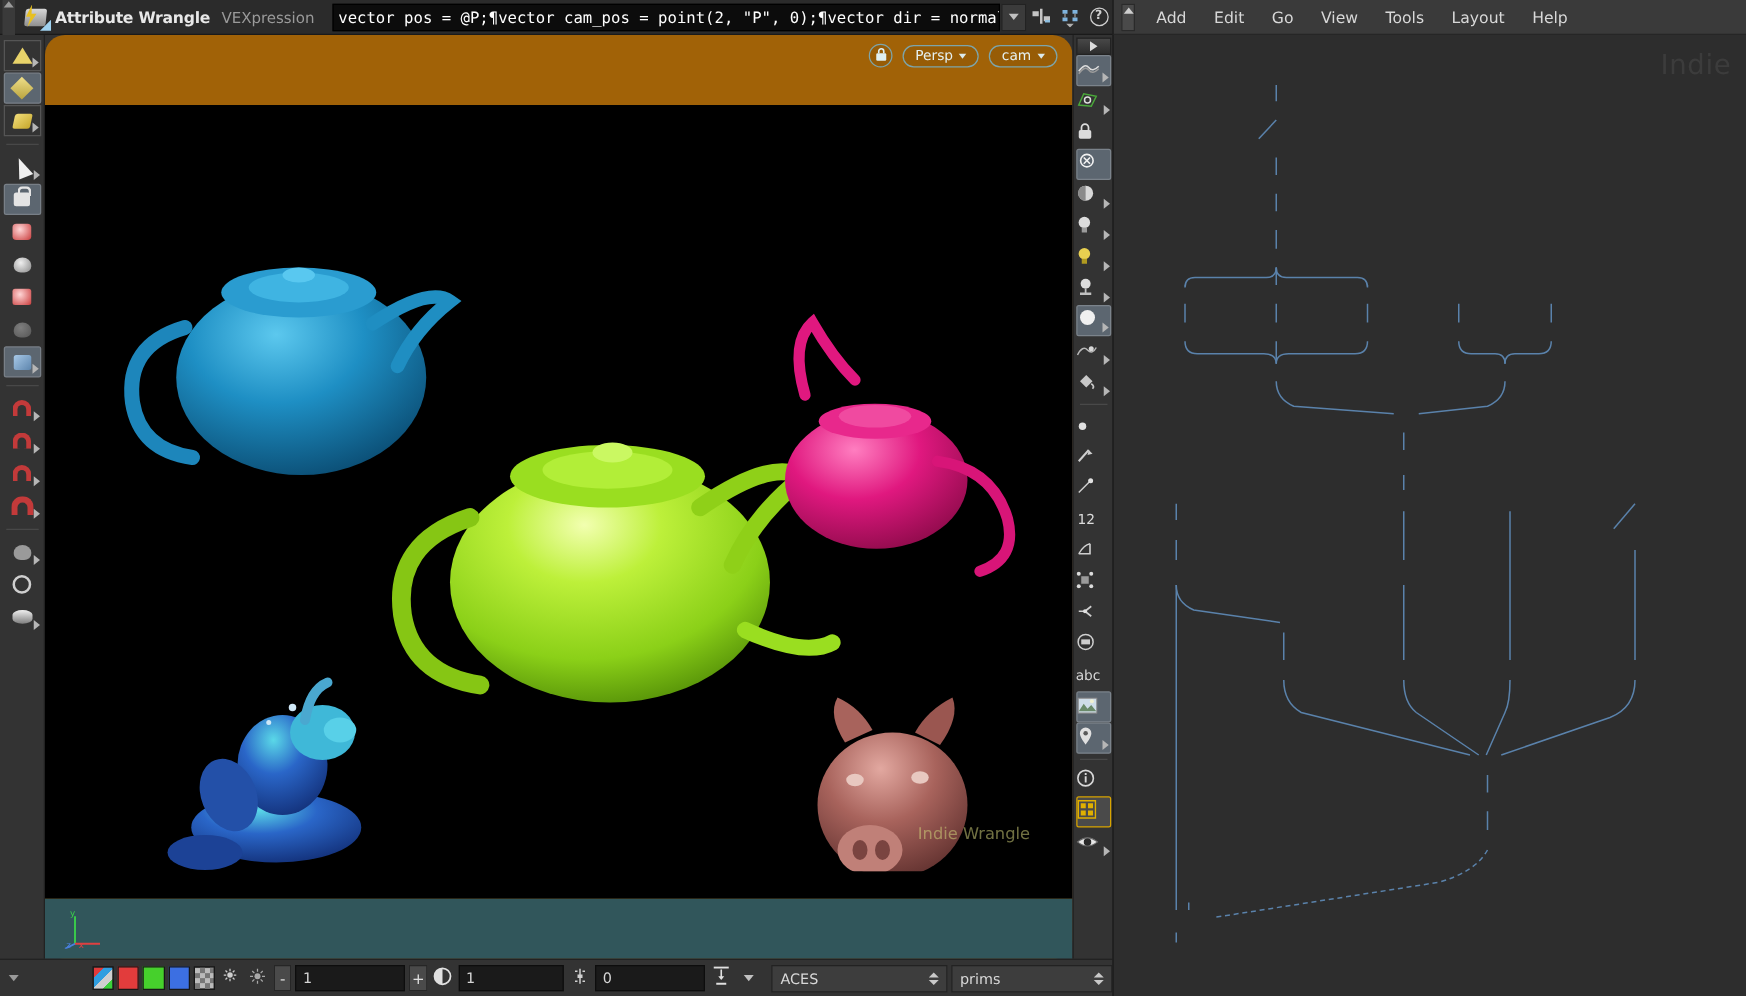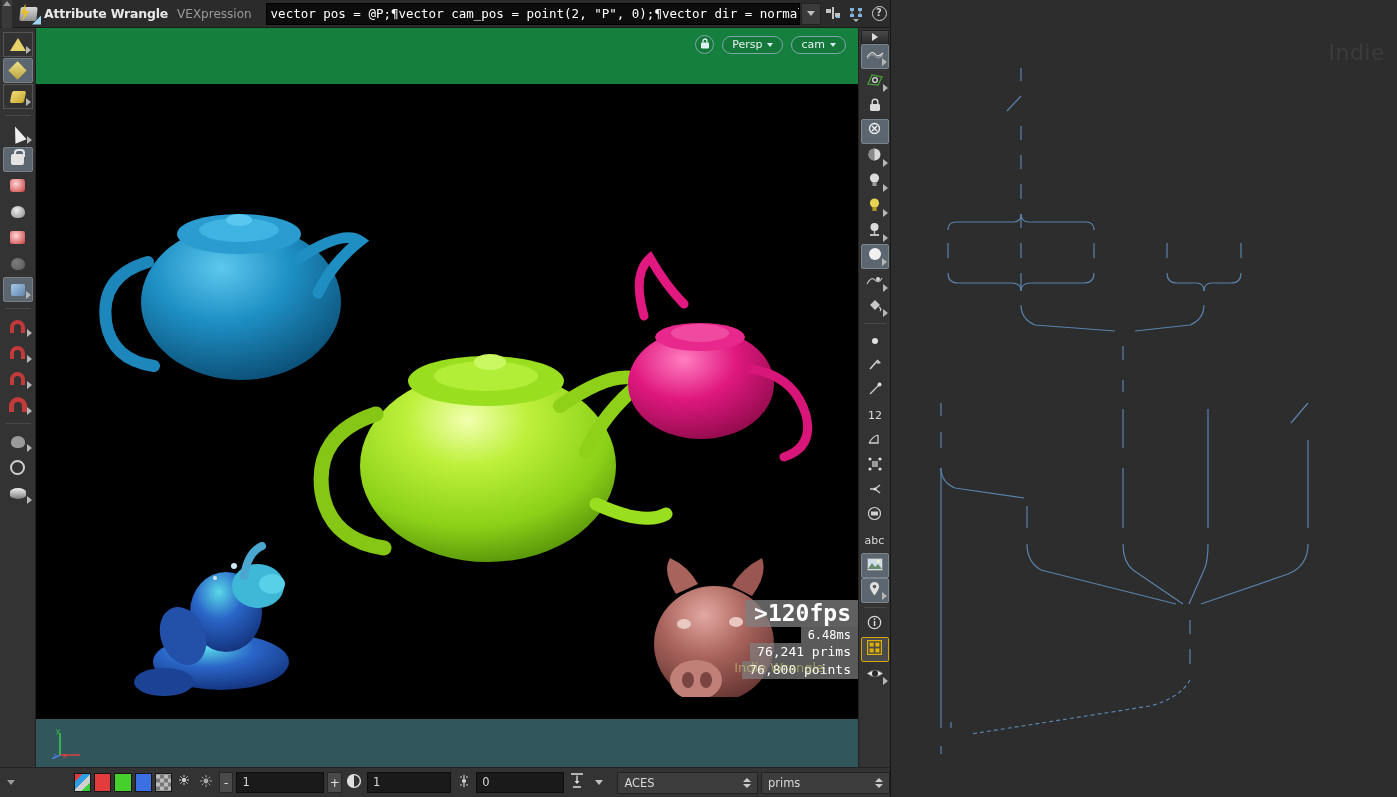--- a/index.html
+++ b/index.html
@@ -93,21 +93,22 @@
   .s-red  { width:15px;height:13px;background:radial-gradient(circle at 40% 35%,#ffd6d6,#c93b3b);border-radius:3px; }
   .s-grey { width:14px;height:12px;background:radial-gradient(circle at 40% 35%,#efefef,#888);border-radius:50% 50% 40% 40%; }
   .s-magnet{ width:15px;height:13px;border:4px solid #c33a3a;border-bottom:none;border-radius:9px 9px 0 0; }
   .s-ring { width:15px;height:15px;border:2px solid #cfcfcf;border-radius:50%; }
   .s-cyl  { width:16px;height:11px;background:linear-gradient(#efefef,#7e7e7e);border-radius:50%/35%; }
   .s-paint{ width:14px;height:12px;background:linear-gradient(135deg,#a8c9e8,#5d85ad);border-radius:2px; }
 
   
   .viewport {
     position: absolute; left: 36px; top: 28px; right: 32px; bottom: 30px;
-    background: #15803d;
+    background: #a16207;
+    border-radius: 16px;
   }
   .vp-header { height: 30px; position: relative; }
   .vp-ctrls { position:absolute; right: 12px; top: 7px; display:flex; gap:8px; align-items:center; }
   .pill {
     height: 18px; border: 1px solid #7da5ab; border-radius: 9px;
     color: #e6f2f3; font-size: 11px; padding: 0 9px;
     display: flex; align-items: center; gap: 5px; background: rgba(0,0,0,0.06);
   }
   .pill .cv { width:0;height:0;border-left:3.5px solid transparent;border-right:3.5px solid transparent;border-top:4.5px solid #dbeaec; }
   .pill.circ { width: 19px; height: 19px; border-radius: 50%; padding: 0; justify-content: center; }
@@ -149,21 +150,21 @@
   }
 
   
   .vp-tools {
     position: absolute; right: 0; top: 28px; width: 32px; bottom: 30px;
     background: #333333; border-left: 1px solid #222;
     display: flex; flex-direction: column; align-items: center;
   }
   .vtool {
     width: 28px; height: 25px; margin-bottom: 0px;
-    display: flex; align-items: center; justify-content: center; position: relative;
+    display: flex; align-items: center; justify-content: flex-start; position: relative;
   }
   .vtool.sel { background: #5c6670; border: 1px solid #7b838b; border-radius: 2px; }
   .vtool.active-yellow { background:#4a4a4a; border:1px solid #d8a400; border-radius:2px; }
   .vsep { width: 22px; height: 1px; background: #494949; margin: 4px 0; }
   .scrollbtn { width: 28px; height: 14px; background: linear-gradient(#484848,#2d2d2d); border:1px solid #222; display:flex;align-items:center;justify-content:center;margin-top:2px;}
   .scrollbtn::after{content:"";width:0;height:0;border-top:4px solid transparent;border-bottom:4px solid transparent;border-left:6px solid #dcdcdc;}
 
   
   .bottom-bar {
     position: absolute; left: 0; right: 0; bottom: 0; height: 30px;
@@ -426,26 +427,20 @@
             <ellipse cx="660" cy="596" rx="26" ry="20" fill="#c08078"></ellipse>
             <ellipse cx="652" cy="596" rx="6" ry="8" fill="#7a4440"></ellipse>
             <ellipse cx="670" cy="596" rx="6" ry="8" fill="#7a4440"></ellipse>
             <path d="M640 510 q-14 -22 -6 -36 q18 8 28 26" fill="#a8635c"></path>
             <path d="M716 512 q16 -22 10 -38 q-20 10 -30 28" fill="#9a5650"></path>
             <ellipse cx="648" cy="540" rx="7" ry="5" fill="#e8c8c0"></ellipse>
             <ellipse cx="700" cy="538" rx="7" ry="5" fill="#e8c8c0"></ellipse>
           </g>
         </svg>
 
-        <div class="stats">
-          <div class="fps">&gt;120fps</div>
-          <div class="ms">6.48ms</div>
-          <div class="prims">76,241   prims</div>
-          <div class="prims">76,800 points</div>
-        </div>
         <div class="watermark-vp">Indie Wrangle</div>
       </div>
 
       <div class="vp-footer">
         <svg class="axis-gnomon" viewBox="0 0 40 34">
           <path d="M10 30 V8" stroke="#3ad04a" stroke-width="1.5"></path>
           <path d="M10 30 L30 30" stroke="#e04040" stroke-width="1.5"></path>
           <path d="M10 30 L2 34" stroke="#4a80e0" stroke-width="1.5"></path>
           <text x="6" y="8" fill="#3ad04a" font-size="7" font-family="DejaVu Sans">y</text>
           <text x="3" y="33" fill="#4a80e0" font-size="7" font-family="DejaVu Sans">z</text>
@@ -685,20 +680,30 @@
         <span>prims</span>
         <span class="arrows">
             <i class="up"></i>
             <i class="dn"></i>
           </span>
       </div>
     </div>
   </div>
 
   <div class="right-pane">
+    <div class="net-menubar">
+      <div class="net-tick"></div>
+      <div class="menu-item">Add</div>
+      <div class="menu-item">Edit</div>
+      <div class="menu-item">Go</div>
+      <div class="menu-item">View</div>
+      <div class="menu-item">Tools</div>
+      <div class="menu-item">Layout</div>
+      <div class="menu-item">Help</div>
+    </div>
 
     <div class="net-canvas">
       <div class="watermark-net">Indie</div>
 
       <svg class="wires" viewBox="0 0 507 769">
         <g stroke="#5a82ab" stroke-width="1.2" fill="none">
           <path d="M130 40 V53"></path>
           <path d="M130 68 L116 83"></path>
           <path d="M130 98 V112"></path>
           <path d="M130 127 V141"></path>

